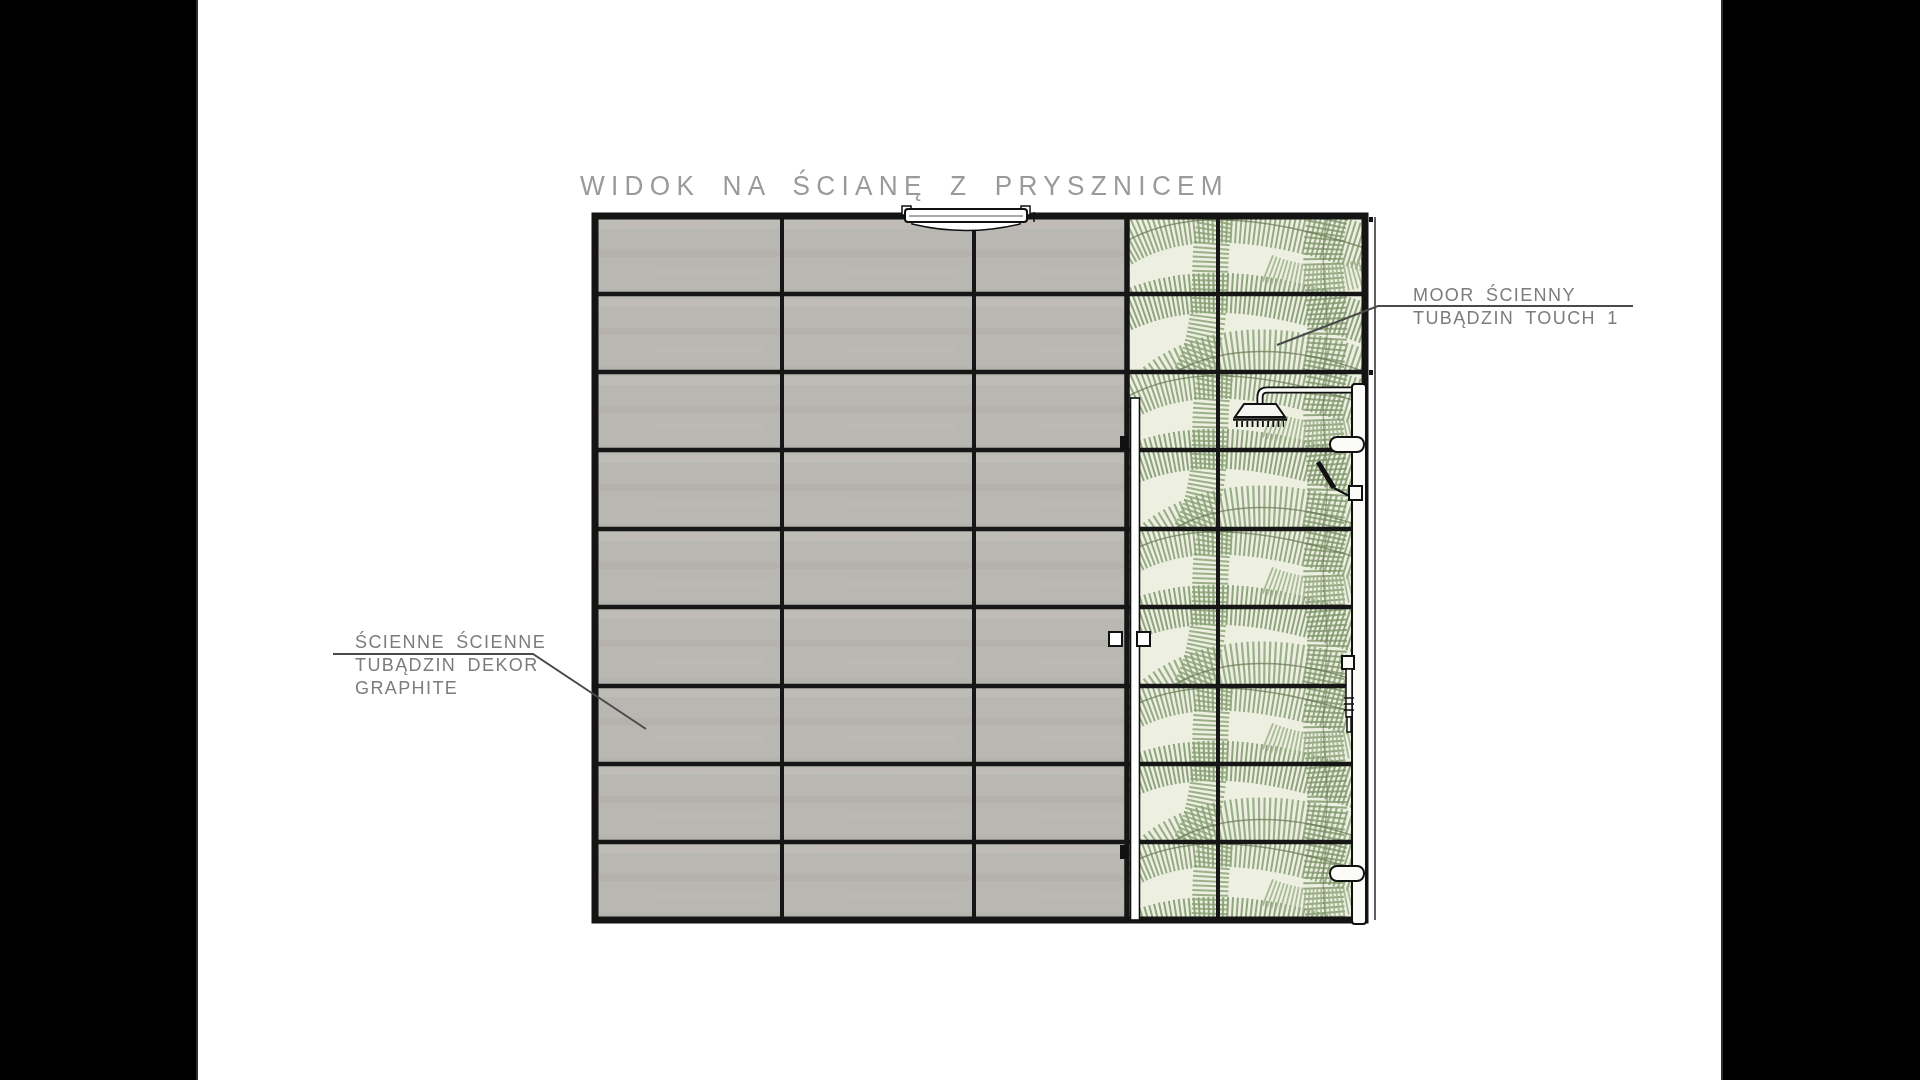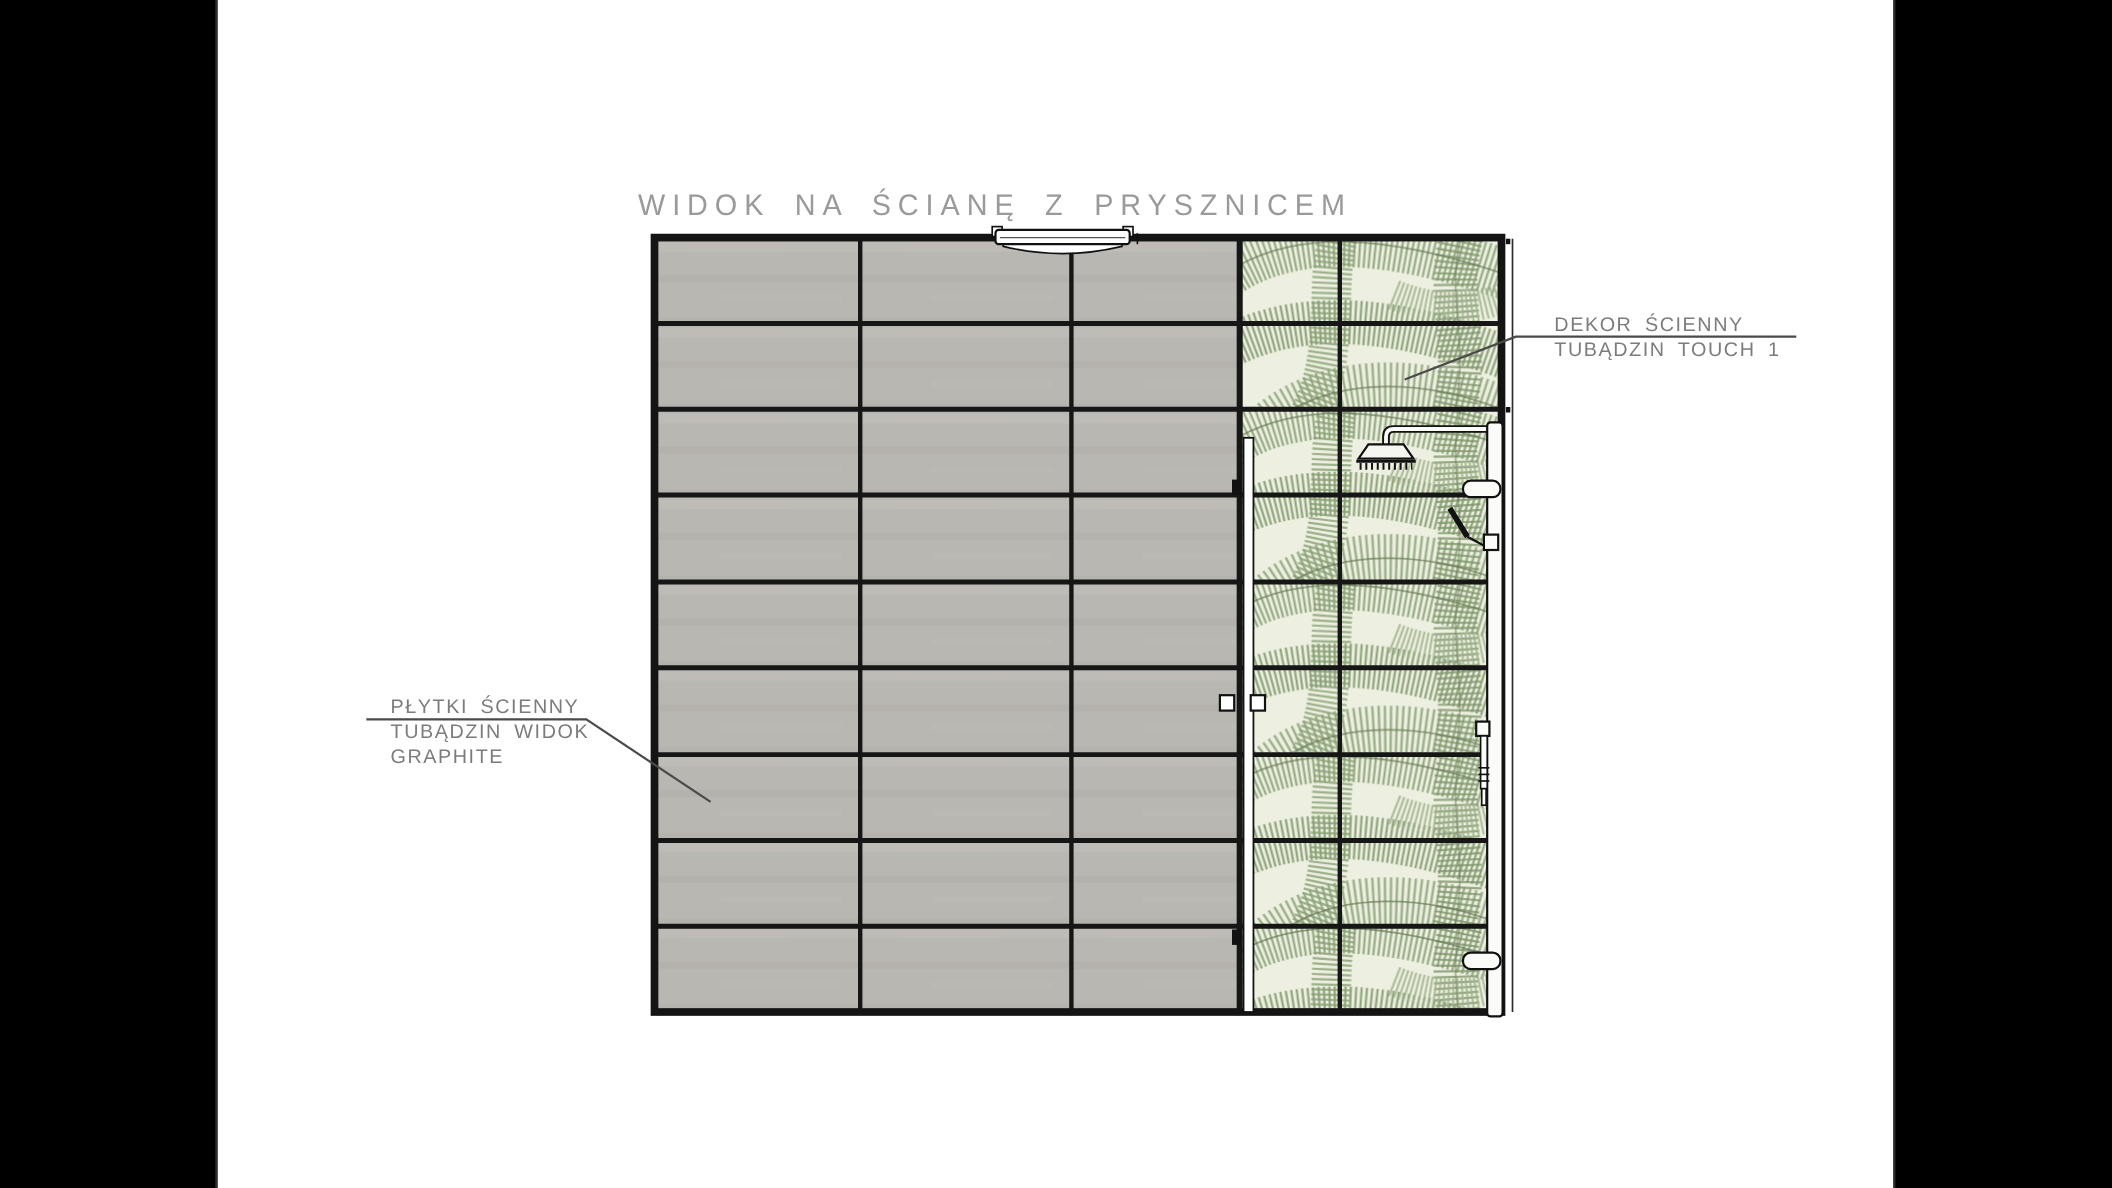--- a/index.html
+++ b/index.html
@@ -127,22 +127,22 @@
       </g>
     </g>
 
     <polyline points="333,654 533,654 646,729" fill="none" stroke="#4a4a4a" stroke-width="2"></polyline>
     <polyline points="1633,306 1378,306 1277,345" fill="none" stroke="#4a4a4a" stroke-width="2"></polyline>
   </svg>
 
   <div class="cad-title">WIDOK NA ŚCIANĘ Z PRYSZNICEM</div>
 
   <div class="cad-label" id="label-wall-tiles">
-    <span>PŁYTKI ŚCIENNY</span>
-    <span>TUBĄDZIN WIDOK</span>
+    <span>ŚCIENNE ŚCIENNE</span>
+    <span>TUBĄDZIN DEKOR</span>
     <span>GRAPHITE</span>
   </div>
 
   <div class="cad-label" id="label-decor-tiles">
-    <span>DEKOR ŚCIENNY</span>
+    <span>MOOR ŚCIENNY</span>
     <span>TUBĄDZIN TOUCH 1</span>
   </div>
 </div>
 
 </body></html>

